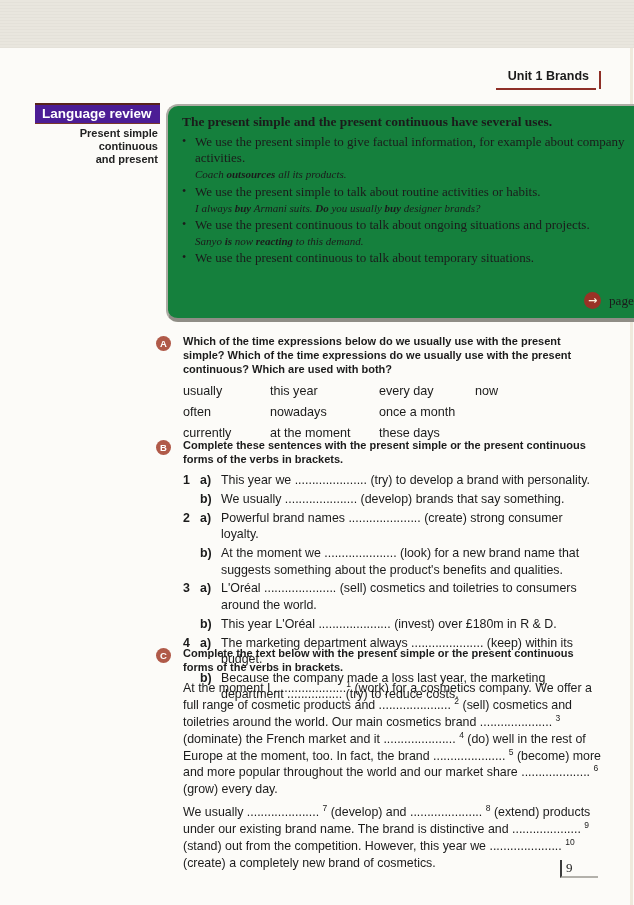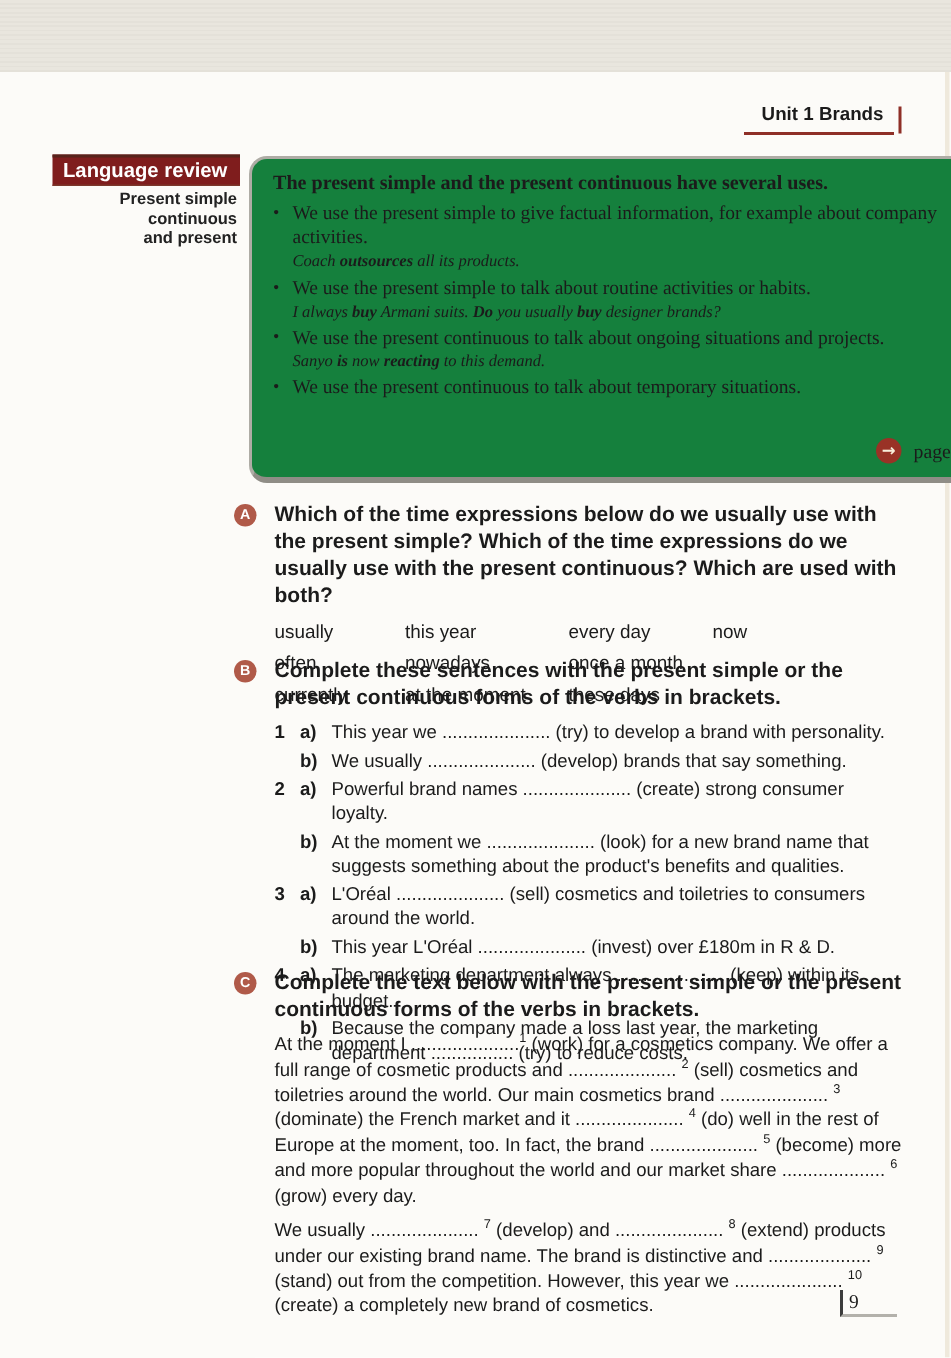--- a/index.html
+++ b/index.html
@@ -8,21 +8,21 @@
   .top-band{position:absolute;top:0;left:0;width:634px;height:48px;background:#e9e6de;
         background-image:repeating-linear-gradient(0deg,rgba(0,0,0,0.025) 0 1px,transparent 1px 3px);}
   .scan-edge{position:absolute;right:1px;top:48px;bottom:0;width:3px;background:#efe9dc;}
 
   
   .unit-header{position:absolute;top:68px;right:38px;font-size:12.5px;font-weight:bold;
         padding:1px 7px 5px 12px;border-bottom:2px solid #8e2f27;}
   .unit-header::after{content:"";position:absolute;right:-5px;bottom:-1px;width:2px;height:18px;background:#8e2f27;}
 
   
-  .sidebar-label{position:absolute;left:35px;top:103px;width:113px;background:#7f1d1d;color:#fff;
+  .sidebar-label{position:absolute;left:35px;top:103px;width:113px;background:#4c1d95;color:#fff;
         font-weight:bold;font-size:13.5px;padding:1px 5px 2px 7px;border-top:2px solid #57231b;
         border-bottom:1px solid #7c372b;}
   .sidebar-title{position:absolute;left:26px;top:127px;width:132px;text-align:right;font-weight:bold;
         font-size:11px;line-height:1.2;color:#222;}
 
   
   .grammar-box{position:absolute;left:166px;top:104px;width:516px;height:218px;box-sizing:border-box;
         background:#15803d;border:2px solid #aeaca5;border-right:5px solid #8f8d86;border-bottom:4px solid #8f8d86;
         border-radius:12px;font-family:"Liberation Serif",serif;padding:8px 14px 6px 14px;}
   .gb-heading{font-weight:bold;font-size:13.4px;margin-bottom:4px;}
@@ -34,21 +34,21 @@
   .page-ref{position:absolute;right:20px;bottom:9px;display:flex;align-items:center;gap:8px;font-size:13.2px;}
   .arrow-icon{width:17px;height:17px;border-radius:50%;background:#993226;color:#f8eeda;
         display:flex;align-items:center;justify-content:center;font-size:11px;font-weight:bold;
         font-family:"DejaVu Sans",sans-serif;}
   .arrow-icon::before{content:"→";}
 
   
   .badge{position:absolute;left:156px;width:15px;height:15px;border-radius:50%;background:#b05a49;color:#fff;
         font-weight:bold;font-size:9.5px;display:flex;align-items:center;justify-content:center;}
   .sec-text{position:absolute;left:183px;width:418px;}
-  .sec-heading{font-weight:bold;font-size:14px;line-height:1.28;}
+  .sec-heading{font-weight:bold;font-size:11px;line-height:1.28;}
 
   .word-grid{display:grid;grid-template-columns:87px 109px 96px 1fr;row-gap:7px;
         font-size:12.6px;margin-top:8px;}
 
   .b-items{margin-top:6px;}
   .b-row{display:grid;grid-template-columns:17px 21px 1fr;font-size:12.4px;line-height:1.32;margin-top:2.5px;}
   .b-num{font-weight:bold;}
   .b-lbl{font-weight:bold;}
 
   .c-para{font-size:12.4px;line-height:1.36;margin-top:6px;}

